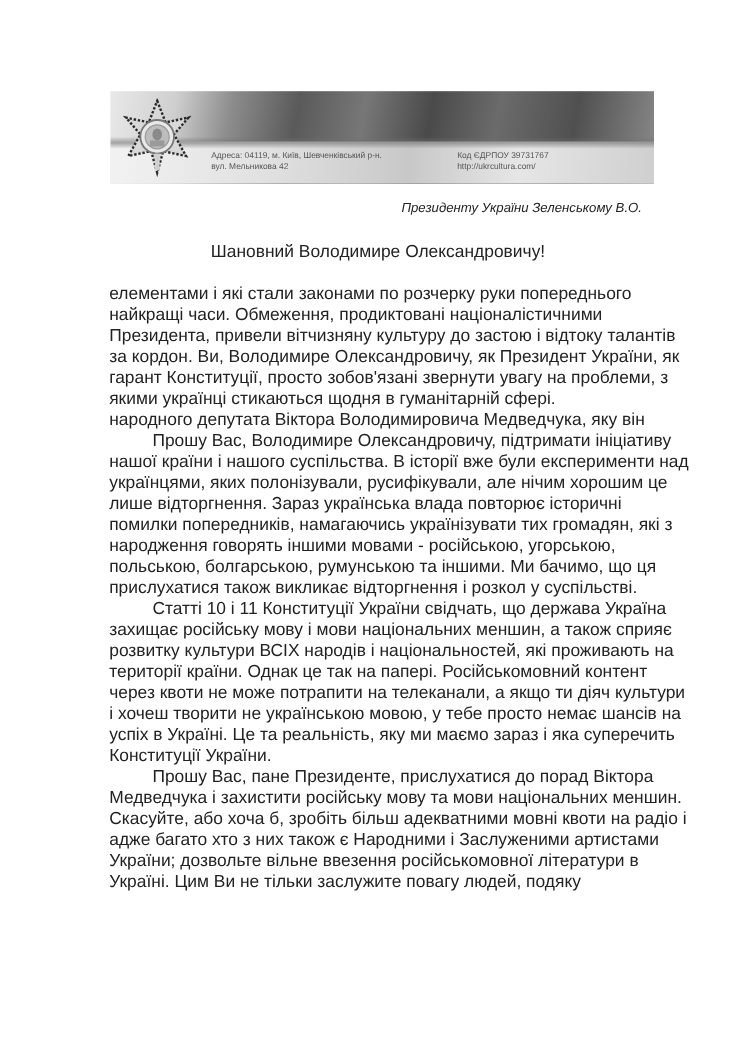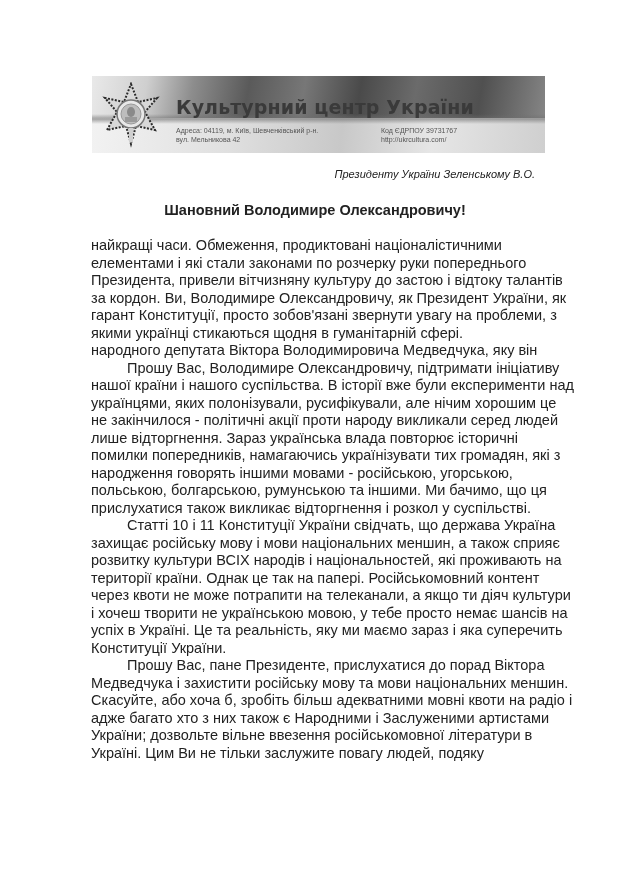--- a/index.html
+++ b/index.html
@@ -11,68 +11,66 @@
   .banner::before { content: ""; position: absolute; left: 0; right: 0; top: 42px; bottom: 0;
             background: linear-gradient(95deg, #f2f2f2 0%, #e0e0e0 30%, #c8c8c8 55%, #e6e6e6 75%, #cfcfcf 100%); }
   .banner::after { content: ""; position: absolute; left: 0; right: 0; top: 38px; height: 10px;
             background: linear-gradient(180deg, rgba(60,60,60,0.0), rgba(110,110,110,0.6), rgba(230,230,230,0)); }
   .emblem { position: absolute; left: 8px; top: 6px; width: 62px; height: 66px; z-index: 2; }
   .org-name { position: absolute; left: 84px; top: 20px; z-index: 2; font-family: "DejaVu Sans", sans-serif;
               font-weight: bold; font-size: 19px; color: #3a3a3a; letter-spacing: 0.1px; white-space: nowrap; }
   .addr { position: absolute; left: 84px; top: 50px; z-index: 2; font-size: 7px; color: #555; line-height: 9px; white-space: nowrap; }
   .codes { position: absolute; left: 289px; top: 50px; z-index: 2; font-size: 7px; color: #555; line-height: 9px; white-space: nowrap; }
   .addressee { position: absolute; right: 85px; top: 168px; font-style: italic; font-size: 11px; color: #222; white-space: nowrap; }
-  .salutation { position: absolute; left: 0; width: 620px; text-align: center; top: 202px; font-weight: bold; font-size: 14.5px; color: #222; padding-left: 10px; box-sizing: border-box; }
+  .salutation { position: absolute; left: 0; width: 620px; text-align: center; top: 202px; font-weight: normal; font-size: 14.5px; color: #222; padding-left: 10px; box-sizing: border-box; }
   .body-text { position: absolute; left: 91px; top: 237px; width: 452px; font-size: 14.5px; line-height: 17.5px; color: #222; }
   .line { white-space: nowrap; display: block; }
   .indent { padding-left: 36px; }
 </style>
 </head>
 <body>
 
 <div class="banner">
   <svg class="emblem" viewBox="0 0 62 66">
     <g transform="translate(31,32)">
       <polygon points="0,-30 7,-12 26,-16 14,-2 24,16 5,12 0,30 -5,12 -24,16 -14,-2 -26,-16 -7,-12" fill="#d8d8d8" stroke="#2a2a2a" stroke-width="2" stroke-dasharray="2 1.5"></polygon>
       <circle r="14" fill="#e8e8e8" stroke="#777" stroke-width="1.5"></circle>
       <circle r="10" fill="#bdbdbd" stroke="#999" stroke-width="1"></circle>
       <ellipse cx="0" cy="-2" rx="4" ry="5" fill="#8a8a8a"></ellipse>
       <rect x="-6" y="3" width="12" height="5" fill="#9a9a9a"></rect>
       <rect x="-2" y="14" width="4" height="14" fill="#cfcfcf"></rect>
     </g>
   </svg>
-  <div class="org-name">Культурний центр України</div>
   <div class="addr">
     <div>Адреса: 04119, м. Київ, Шевченківський р-н.</div>
     <div>вул. Мельникова 42</div>
   </div>
   <div class="codes">
     <div>Код ЄДРПОУ 39731767</div>
     <div>http://ukrcultura.com/</div>
   </div>
 </div>
 
 <div class="addressee">Президенту України Зеленському В.О.</div>
 <div class="salutation">Шановний Володимире Олександровичу!</div>
 
 <div class="body-text">
   <div>
+      <span class="line">елементами і які стали законами по розчерку руки попереднього</span>
       <span class="line">найкращі часи. Обмеження, продиктовані націоналістичними</span>
-      <span class="line">елементами і які стали законами по розчерку руки попереднього</span>
       <span class="line">Президента, привели вітчизняну культуру до застою і відтоку талантів</span>
       <span class="line">за кордон. Ви, Володимире Олександровичу, як Президент України, як</span>
       <span class="line">гарант Конституції, просто зобов'язані звернути увагу на проблеми, з</span>
       <span class="line">якими українці стикаються щодня в гуманітарній сфері.</span>
     </div>
   <div>
       <span class="line">народного депутата Віктора Володимировича Медведчука, яку він</span>
       <span class="line indent">Прошу Вас, Володимире Олександровичу, підтримати ініціативу</span>
       <span class="line">нашої країни і нашого суспільства. В історії вже були експерименти над</span>
       <span class="line">українцями, яких полонізували, русифікували, але нічим хорошим це</span>
-      <span class="line">не закінчилося - політичні акції проти народу викликали серед людей</span>
       <span class="line">лише відторгнення. Зараз українська влада повторює історичні</span>
       <span class="line">помилки попередників, намагаючись українізувати тих громадян, які з</span>
       <span class="line">народження говорять іншими мовами - російською, угорською,</span>
       <span class="line">польською, болгарською, румунською та іншими. Ми бачимо, що ця</span>
       <span class="line">прислухатися також викликає відторгнення і розкол у суспільстві.</span>
     </div>
   <div>
       <span class="line indent">Статті 10 і 11 Конституції України свідчать, що держава Україна</span>
       <span class="line">захищає російську мову і мови національних меншин, а також сприяє</span>
       <span class="line">розвитку культури ВСІХ народів і національностей, які проживають на</span>

